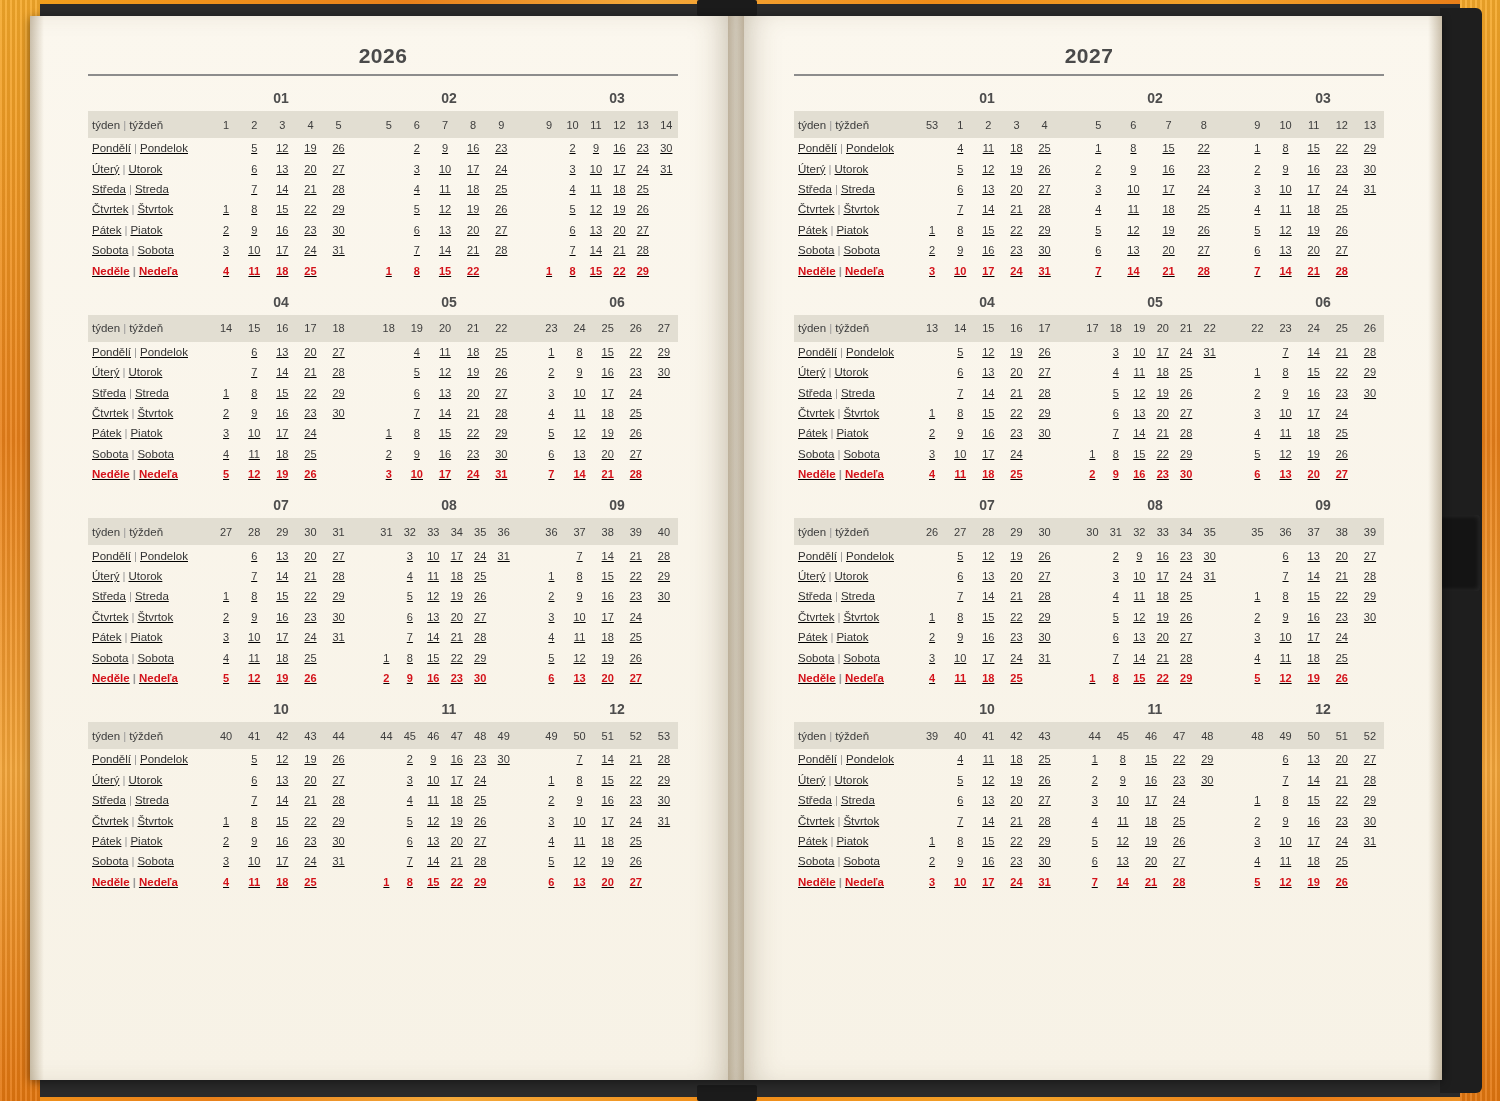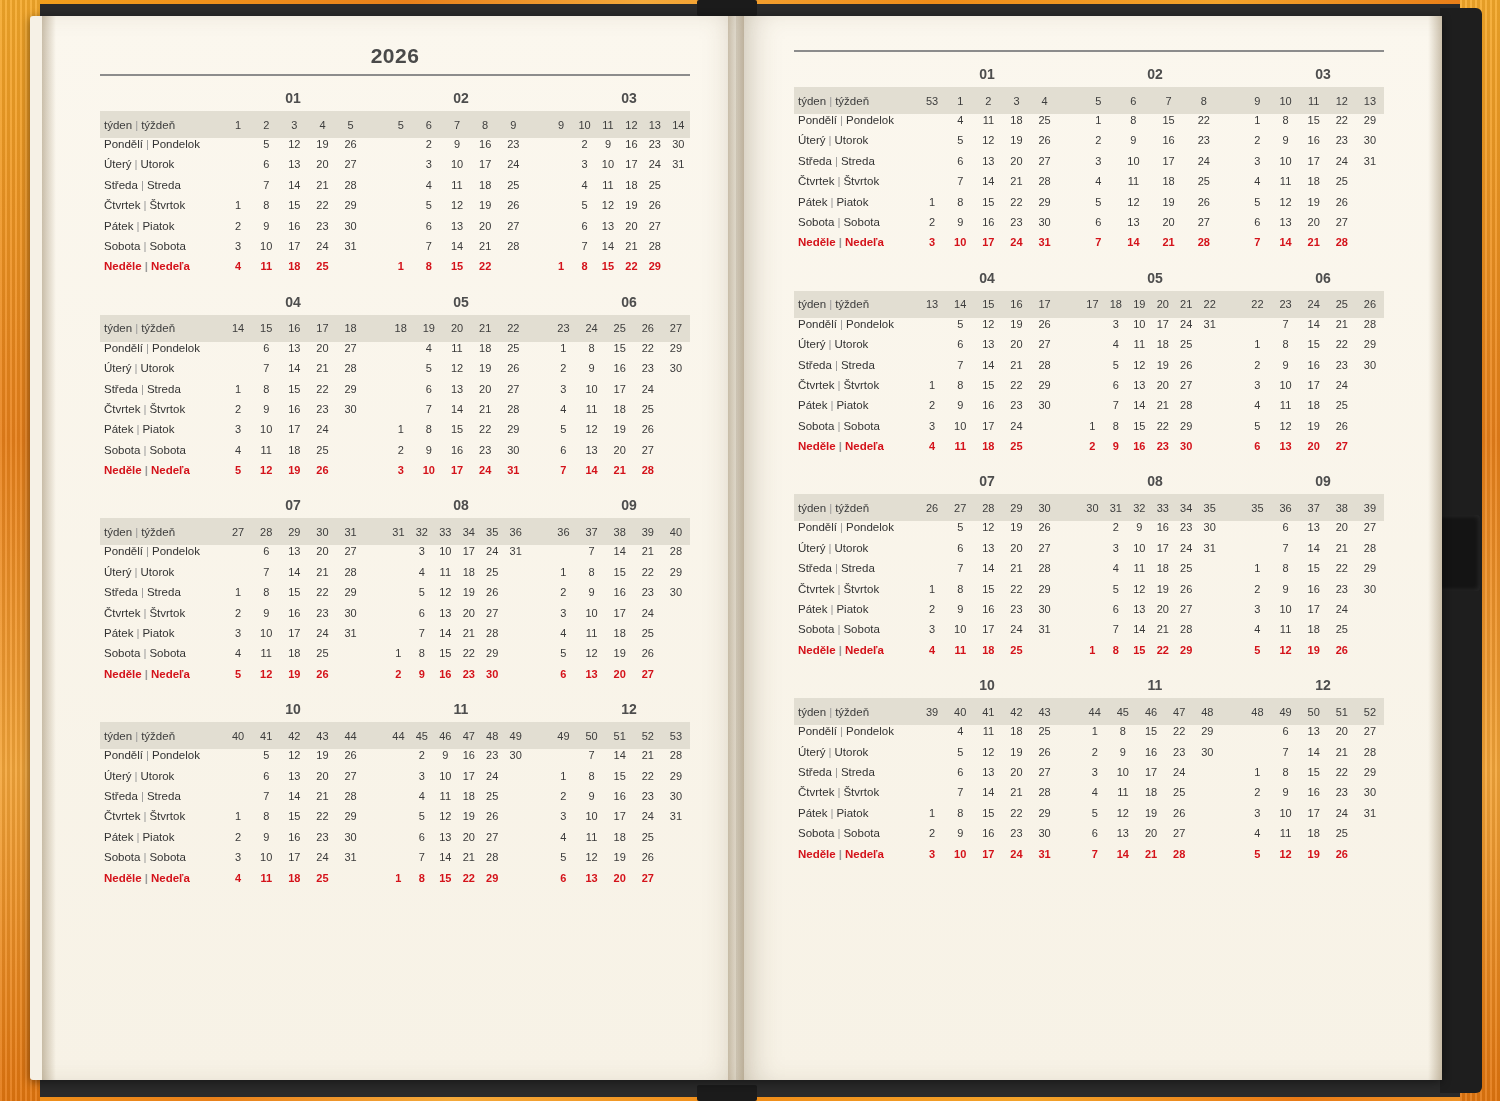--- a/index.html
+++ b/index.html
@@ -26,21 +26,21 @@
   .dark-edge-right{position:absolute;right:18px;top:8px;width:42px;bottom:8px;background:#1e1e1e;border-radius:0 6px 6px 0;}
   .elastic{position:absolute;right:20px;top:515px;width:52px;height:76px;background:#141414;border-radius:3px;box-shadow:inset 0 0 6px rgba(255,255,255,.12);}
   .pages{position:absolute;left:30px;top:16px;width:1412px;height:1064px;
     background:#f6f1e6;border-radius:3px;
     box-shadow:0 2px 10px rgba(0,0,0,.45);
   }
   .page{position:absolute;top:0;bottom:0;width:50%;
     background:linear-gradient(180deg,#fbf7ee,#f7f2e6);
     overflow:hidden;
   }
-  .page.left{left:12px;box-shadow:inset -26px 0 34px -18px rgba(90,70,40,.38);}
+  .page.left{left:0;box-shadow:inset -26px 0 34px -18px rgba(90,70,40,.38);}
   .page.right{right:0;box-shadow:inset 26px 0 34px -18px rgba(90,70,40,.38);}
   .gutter{position:absolute;left:50%;top:0;bottom:0;width:16px;margin-left:-8px;
     background:linear-gradient(90deg,rgba(120,95,55,.30),rgba(120,95,55,.05) 45%,rgba(120,95,55,.05) 55%,rgba(120,95,55,.30));
   }
   .edge-shadow-l{position:absolute;left:0;top:0;bottom:0;width:14px;background:linear-gradient(90deg,rgba(110,85,45,.35),rgba(110,85,45,0));}
   .edge-shadow-r{position:absolute;right:0;top:0;bottom:0;width:14px;background:linear-gradient(270deg,rgba(110,85,45,.35),rgba(110,85,45,0));}
 
   .sheet{position:absolute;top:28px;left:58px;right:58px;bottom:28px;}
   .year{text-align:center;font-size:21px;font-weight:bold;color:#4a4a4a;letter-spacing:.5px;margin:0 0 6px 0;}
   .year-rule{height:2px;background:#8c8c8c;margin:6px 0 14px 0;}
@@ -48,21 +48,21 @@
   .qblock{margin-bottom:13px;}
   .mrow{display:flex;align-items:flex-end;gap:12px;}
   .lblcol{width:120px;flex:0 0 120px;}
   .mcol{flex:1 1 0;display:flex;flex-direction:column;}
   .mnum{text-align:center;font-size:14px;font-weight:bold;color:#4d4d4d;padding-bottom:5px;}
   .wkband{display:flex;background:#e2ded2;height:27px;align-items:center;}
   .wkband .lblcol{font-size:11.5px;color:#3d3d3d;padding-left:4px;white-space:nowrap;}
   .wkcells{flex:1 1 0;display:flex;}
   .wkcells span{flex:1 1 0;text-align:center;font-size:11px;color:#3d3d3d;}
   .daysep{color:#9a9a9a;padding:0 3px;}
-  .drow{display:flex;height:20.4px;}
+  .drow{display:flex;height:20.4px;align-items:center;text-decoration:underline;}
   .dname{width:120px;flex:0 0 120px;font-size:11.5px;color:#333;white-space:nowrap;padding-left:4px;}
   .dcells{flex:1 1 0;display:flex;}
   .dcells span{flex:1 1 0;text-align:center;font-size:11px;color:#3a3a3a;}
   .sun .dname,.sun .dcells span{color:#d4121a;font-weight:bold;}
   .mgap{width:22px;flex:0 0 22px;}
 </style>
 </head>
 <body>
 
 <div class="scene">
@@ -1001,20 +1001,21 @@
                 </div>
               </div>
             </div>
           </div>
       </div>
     </div>
 
     <div class="page right">
       <div class="edge-shadow-r"></div>
       <div class="sheet" id="sheet-right">
+        <div class="year">2027</div>
         <div class="year-rule"></div>
         <div id="right-quarters">
             <div class="qblock">
               <div class="mrow">
                 <div class="lblcol"></div>
                 <div class="mcol">
                   <div class="mnum">01</div>
                 </div>
                 <div class="mgap"></div>
                 <div class="mcol">

